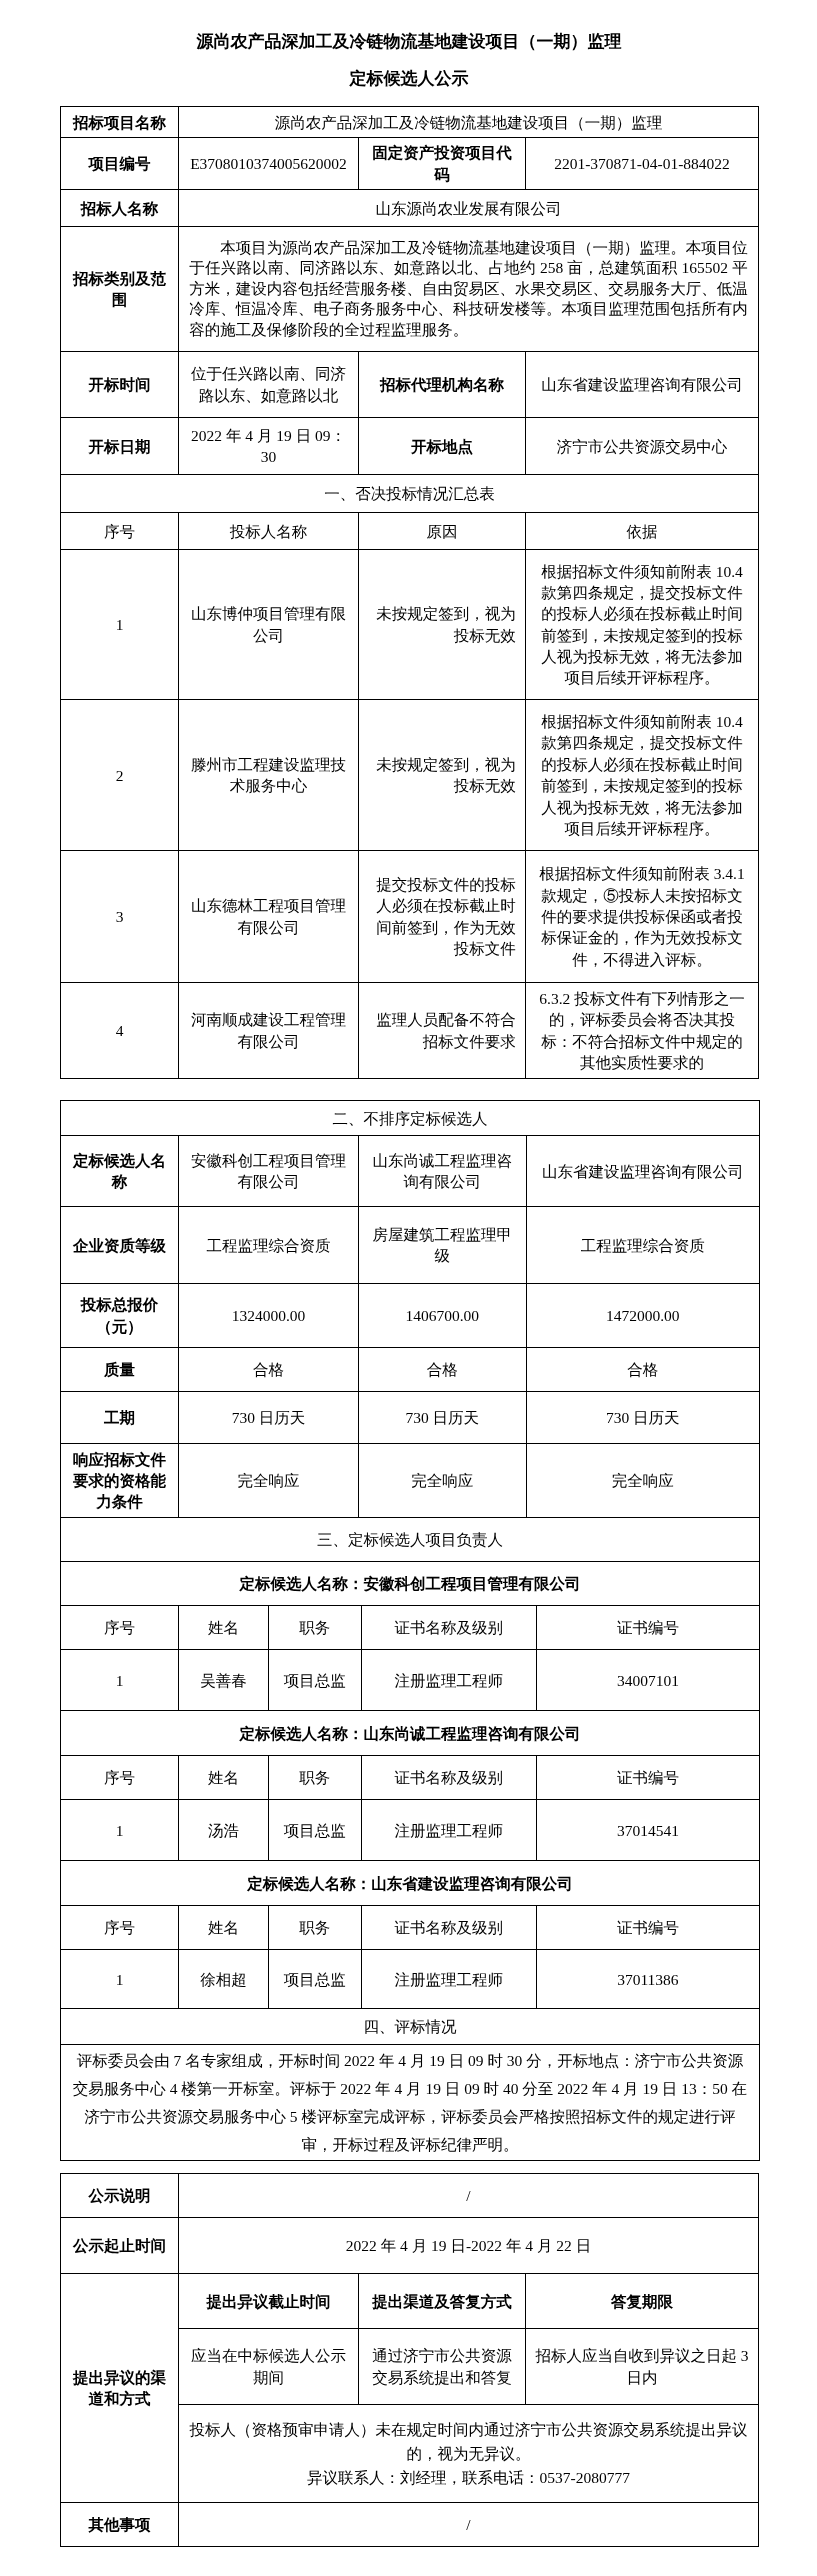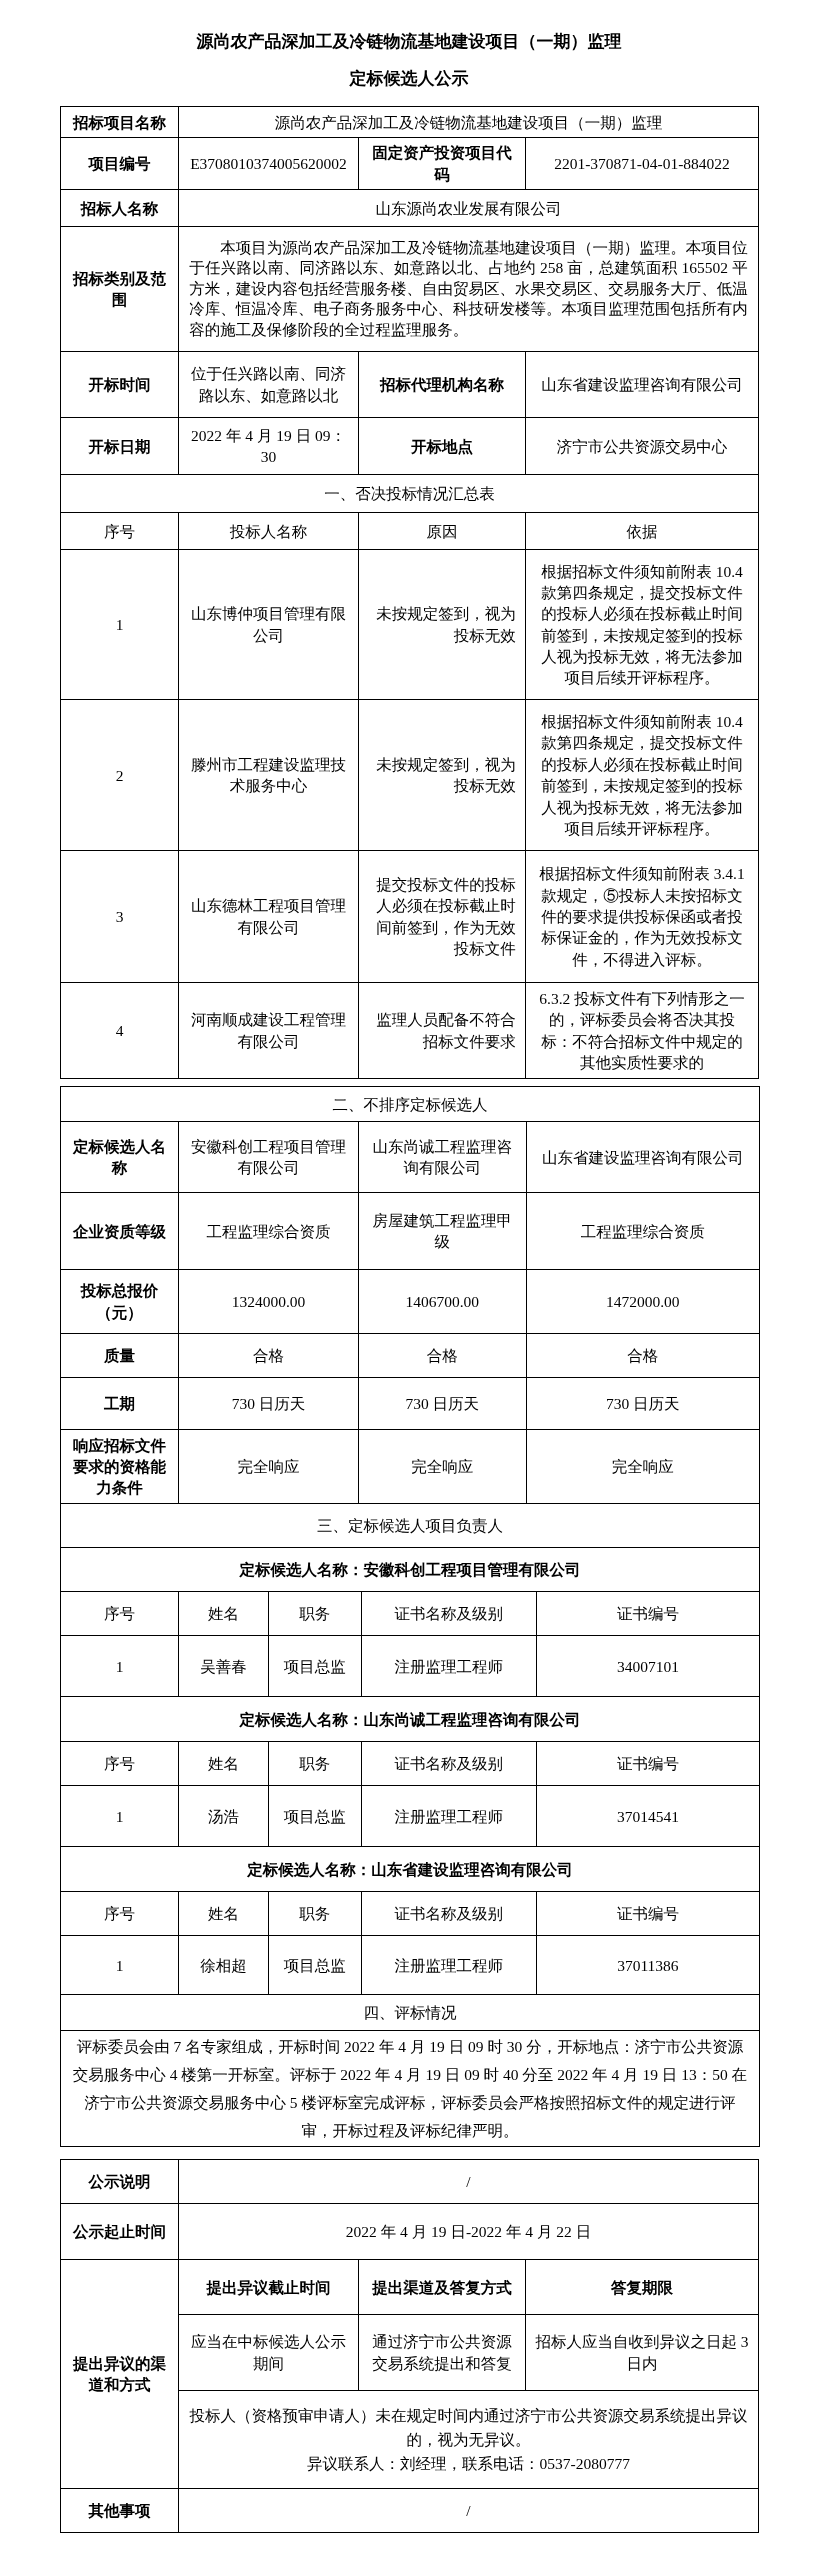--- a/index.html
+++ b/index.html
@@ -10,21 +10,21 @@
   .titles{padding-top:32px;}
   .doc-title{
     margin:0 0 16.5px 0;text-align:center;font-size:17px;font-weight:bold;
     line-height:20.6px;font-family:"Liberation Serif","DejaVu Serif",serif;
   }
   table{
     border-collapse:collapse;table-layout:fixed;margin-left:60px;width:699px;
     empty-cells:show;
   }
   #tbl-main{margin-top:3px;}
-  #tbl-candidates{margin-top:7px;}
+  #tbl-candidates{margin-top:21px;}
   #tbl-publicity{margin-top:12px;}
   td{
     border:1.5px solid #000;border-left-width:1px;border-right-width:1px;
     text-align:center;vertical-align:middle;
     font-size:15.5px;line-height:1.38;padding:0 9.3px;
     word-break:break-word;overflow:hidden;
   }
   td.lbl{
     font-weight:bold;padding:0 6.2px;
     font-family:"Liberation Sans","DejaVu Sans",sans-serif;

